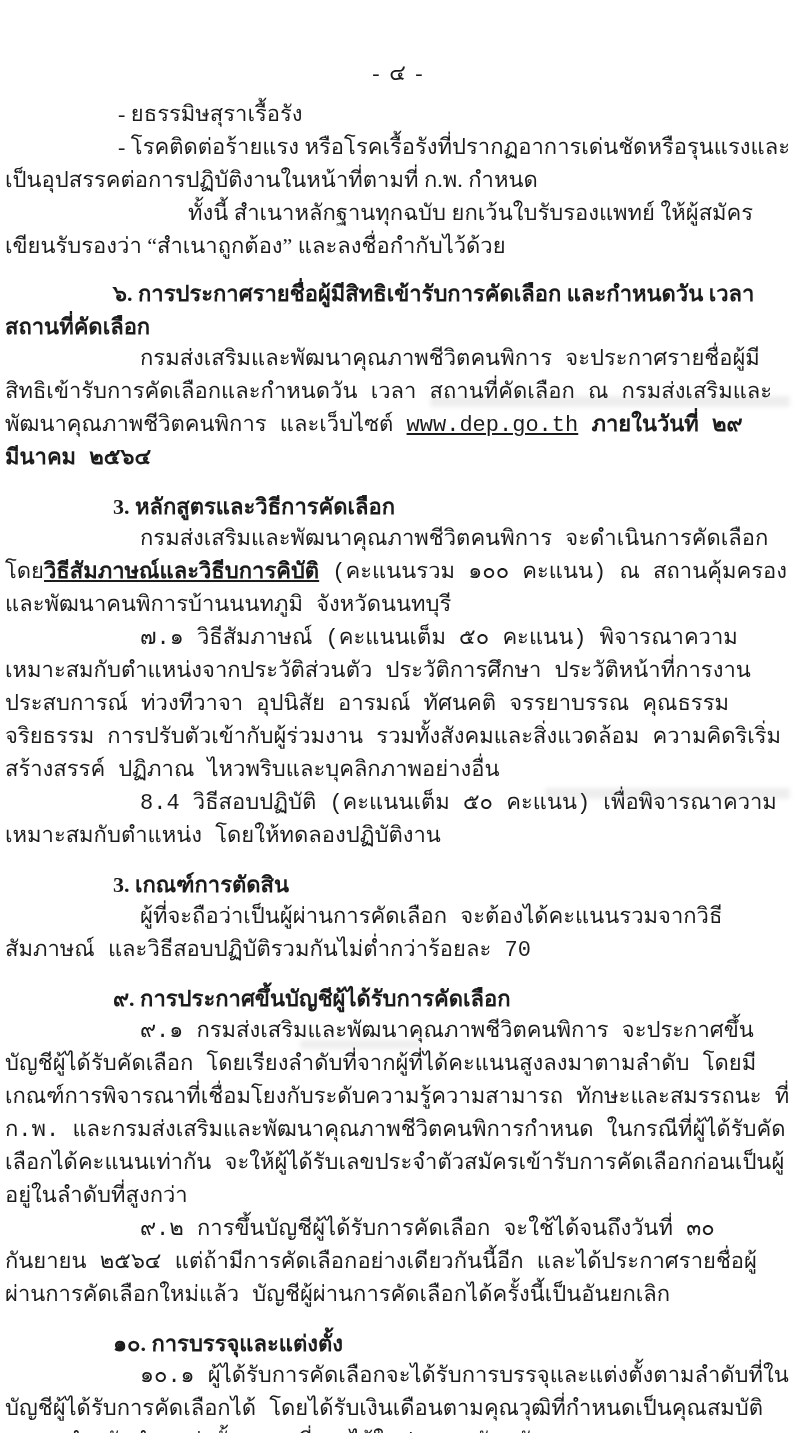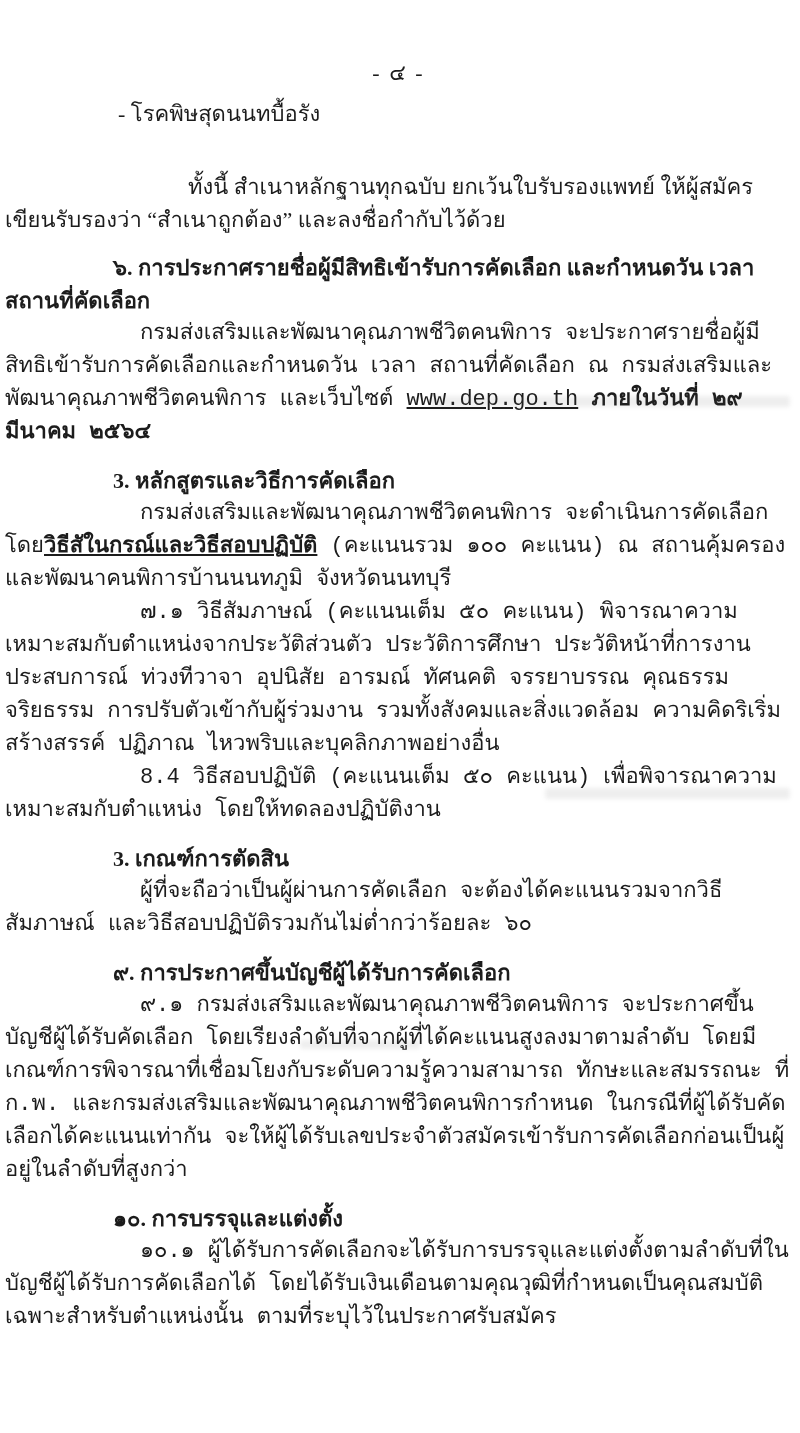--- a/index.html
+++ b/index.html
@@ -12,21 +12,21 @@
     box-sizing: border-box;
     padding: 56px 8px 0 5px;
     font-family: "Liberation Serif", "DejaVu Serif", serif;
     font-size: 22px;
     line-height: 33px;
     color: #1c1c1c;
   }
   p { margin: 0; }
   .page-number { text-align: center; margin-bottom: 8px; letter-spacing: 2px; }
   .ti-list  { text-indent: 113px; }
-  .ti-note  { text-indent: 183px; margin-top: 40px; }
+  .ti-note  { text-indent: 183px; }
   .ti-para  { text-indent: 135px; font-family: Liberation Mono, monospace; }
   .heading  { font-weight: bold; text-indent: 108px; margin-top: 15px; }
   .bold { font-weight: bold; }
   .underline { text-decoration: underline; }
   .bu { font-weight: bold; text-decoration: underline; }
   .scan-artifact {
     position: absolute;
     background: rgba(90, 90, 90, 0.10);
     filter: blur(2px);
     border-radius: 3px;
@@ -40,33 +40,35 @@
 <body>
 
 <div class="page">
 
   <div class="scan-artifact sa1"></div>
   <div class="scan-artifact sa2"></div>
   <div class="scan-artifact sa3"></div>
 
   <p class="page-number">- ๔ -</p>
 
-  <p class="ti-list">- โรคพิษสุดนนทบื้อรัง</p>
+  <p class="ti-list">- ยธรรมิษสุราเรื้อรัง</p>
+  <p class="ti-list">- โรคติดต่อร้ายแรง หรือโรคเรื้อรังที่ปรากฏอาการเด่นชัดหรือรุนแรงและเป็นอุปสรรคต่อการปฏิบัติงานในหน้าที่ตามที่ ก.พ. กำหนด</p>
   <p class="ti-note">ทั้งนี้ สำเนาหลักฐานทุกฉบับ ยกเว้นใบรับรองแพทย์ ให้ผู้สมัครเขียนรับรองว่า “สำเนาถูกต้อง” และลงชื่อกำกับไว้ด้วย</p>
 
   <p class="heading">๖. การประกาศรายชื่อผู้มีสิทธิเข้ารับการคัดเลือก และกำหนดวัน เวลา สถานที่คัดเลือก</p>
   <p class="ti-para"><span>กรมส่งเสริมและพัฒนาคุณภาพชีวิตคนพิการ จะประกาศรายชื่อผู้มีสิทธิเข้ารับการคัดเลือกและกำหนดวัน เวลา สถานที่คัดเลือก ณ กรมส่งเสริมและพัฒนาคุณภาพชีวิตคนพิการ และเว็บไซต์ </span><span class="underline">www.dep.go.th</span><span class="bold"> ภายในวันที่ ๒๙ มีนาคม ๒๕๖๔</span></p>
 
   <p class="heading">3. หลักสูตรและวิธีการคัดเลือก</p>
-  <p class="ti-para"><span>กรมส่งเสริมและพัฒนาคุณภาพชีวิตคนพิการ จะดำเนินการคัดเลือกโดย</span><span class="bu">วิธีสัในกรณ์และวิธีสอบปฏิบัติ</span><span> (คะแนนรวม ๑๐๐ คะแนน) ณ สถานคุ้มครองและพัฒนาคนพิการบ้านนนทภูมิ จังหวัดนนทบุรี</span></p>
+  <p class="ti-para"><span>กรมส่งเสริมและพัฒนาคุณภาพชีวิตคนพิการ จะดำเนินการคัดเลือกโดย</span><span class="bu">วิธีสัมภาษณ์และวิธีบการคิบัติ</span><span> (คะแนนรวม ๑๐๐ คะแนน) ณ สถานคุ้มครองและพัฒนาคนพิการบ้านนนทภูมิ จังหวัดนนทบุรี</span></p>
   <p class="ti-para">๗.๑ วิธีสัมภาษณ์ (คะแนนเต็ม ๕๐ คะแนน) พิจารณาความเหมาะสมกับตำแหน่งจากประวัติส่วนตัว ประวัติการศึกษา ประวัติหน้าที่การงาน ประสบการณ์ ท่วงทีวาจา อุปนิสัย อารมณ์ ทัศนคติ จรรยาบรรณ คุณธรรมจริยธรรม การปรับตัวเข้ากับผู้ร่วมงาน รวมทั้งสังคมและสิ่งแวดล้อม ความคิดริเริ่มสร้างสรรค์ ปฏิภาณ ไหวพริบและบุคลิกภาพอย่างอื่น</p>
   <p class="ti-para">8.4 วิธีสอบปฏิบัติ (คะแนนเต็ม ๕๐ คะแนน) เพื่อพิจารณาความเหมาะสมกับตำแหน่ง โดยให้ทดลองปฏิบัติงาน</p>
 
   <p class="heading">3. เกณฑ์การตัดสิน</p>
-  <p class="ti-para">ผู้ที่จะถือว่าเป็นผู้ผ่านการคัดเลือก จะต้องได้คะแนนรวมจากวิธีสัมภาษณ์ และวิธีสอบปฏิบัติรวมกันไม่ต่ำกว่าร้อยละ ๖๐</p>
+  <p class="ti-para">ผู้ที่จะถือว่าเป็นผู้ผ่านการคัดเลือก จะต้องได้คะแนนรวมจากวิธีสัมภาษณ์ และวิธีสอบปฏิบัติรวมกันไม่ต่ำกว่าร้อยละ 70</p>
 
   <p class="heading">๙. การประกาศขึ้นบัญชีผู้ได้รับการคัดเลือก</p>
   <p class="ti-para">๙.๑ กรมส่งเสริมและพัฒนาคุณภาพชีวิตคนพิการ จะประกาศขึ้นบัญชีผู้ได้รับคัดเลือก โดยเรียงลำดับที่จากผู้ที่ได้คะแนนสูงลงมาตามลำดับ โดยมีเกณฑ์การพิจารณาที่เชื่อมโยงกับระดับความรู้ความสามารถ ทักษะและสมรรถนะ ที่ ก.พ. และกรมส่งเสริมและพัฒนาคุณภาพชีวิตคนพิการกำหนด ในกรณีที่ผู้ได้รับคัดเลือกได้คะแนนเท่ากัน จะให้ผู้ได้รับเลขประจำตัวสมัครเข้ารับการคัดเลือกก่อนเป็นผู้อยู่ในลำดับที่สูงกว่า</p>
+  <p class="ti-para">๙.๒ การขึ้นบัญชีผู้ได้รับการคัดเลือก จะใช้ได้จนถึงวันที่ ๓๐ กันยายน ๒๕๖๔ แต่ถ้ามีการคัดเลือกอย่างเดียวกันนี้อีก และได้ประกาศรายชื่อผู้ผ่านการคัดเลือกใหม่แล้ว บัญชีผู้ผ่านการคัดเลือกได้ครั้งนี้เป็นอันยกเลิก</p>
 
   <p class="heading">๑๐. การบรรจุและแต่งตั้ง</p>
   <p class="ti-para">๑๐.๑ ผู้ได้รับการคัดเลือกจะได้รับการบรรจุและแต่งตั้งตามลำดับที่ในบัญชีผู้ได้รับการคัดเลือกได้ โดยได้รับเงินเดือนตามคุณวุฒิที่กำหนดเป็นคุณสมบัติเฉพาะสำหรับตำแหน่งนั้น ตามที่ระบุไว้ในประกาศรับสมัคร</p>
 
 </div>
 
 </body></html>

